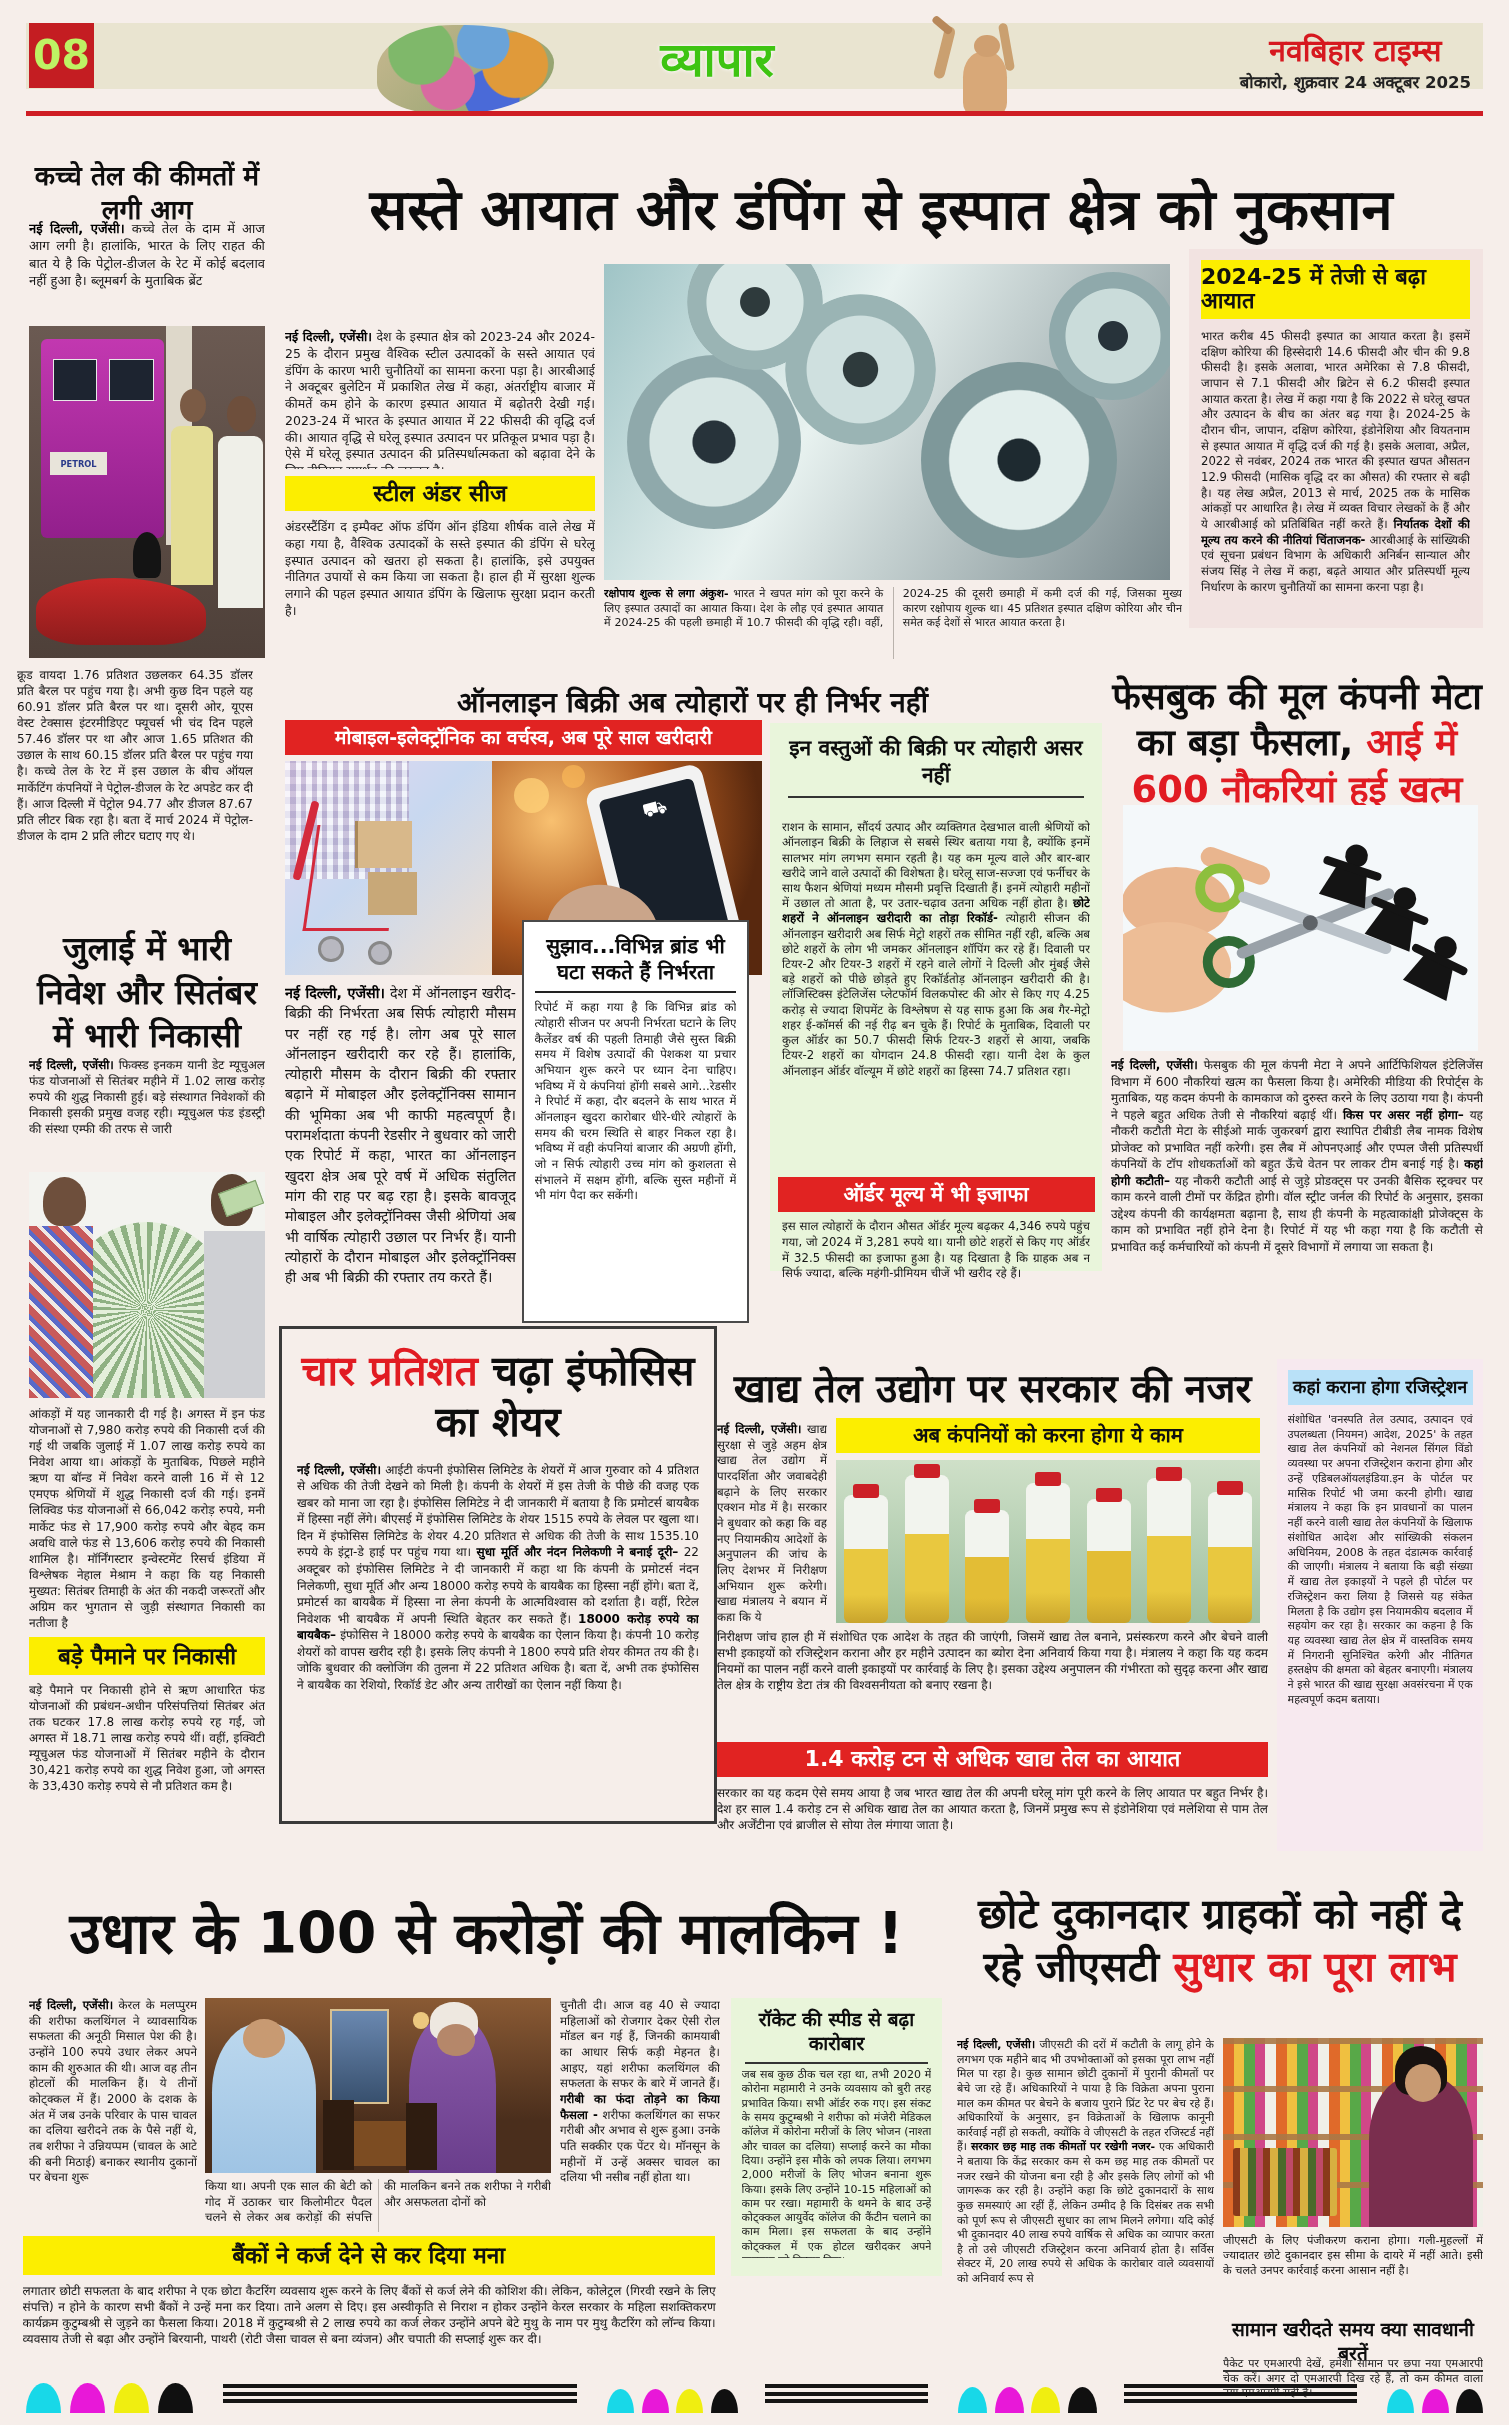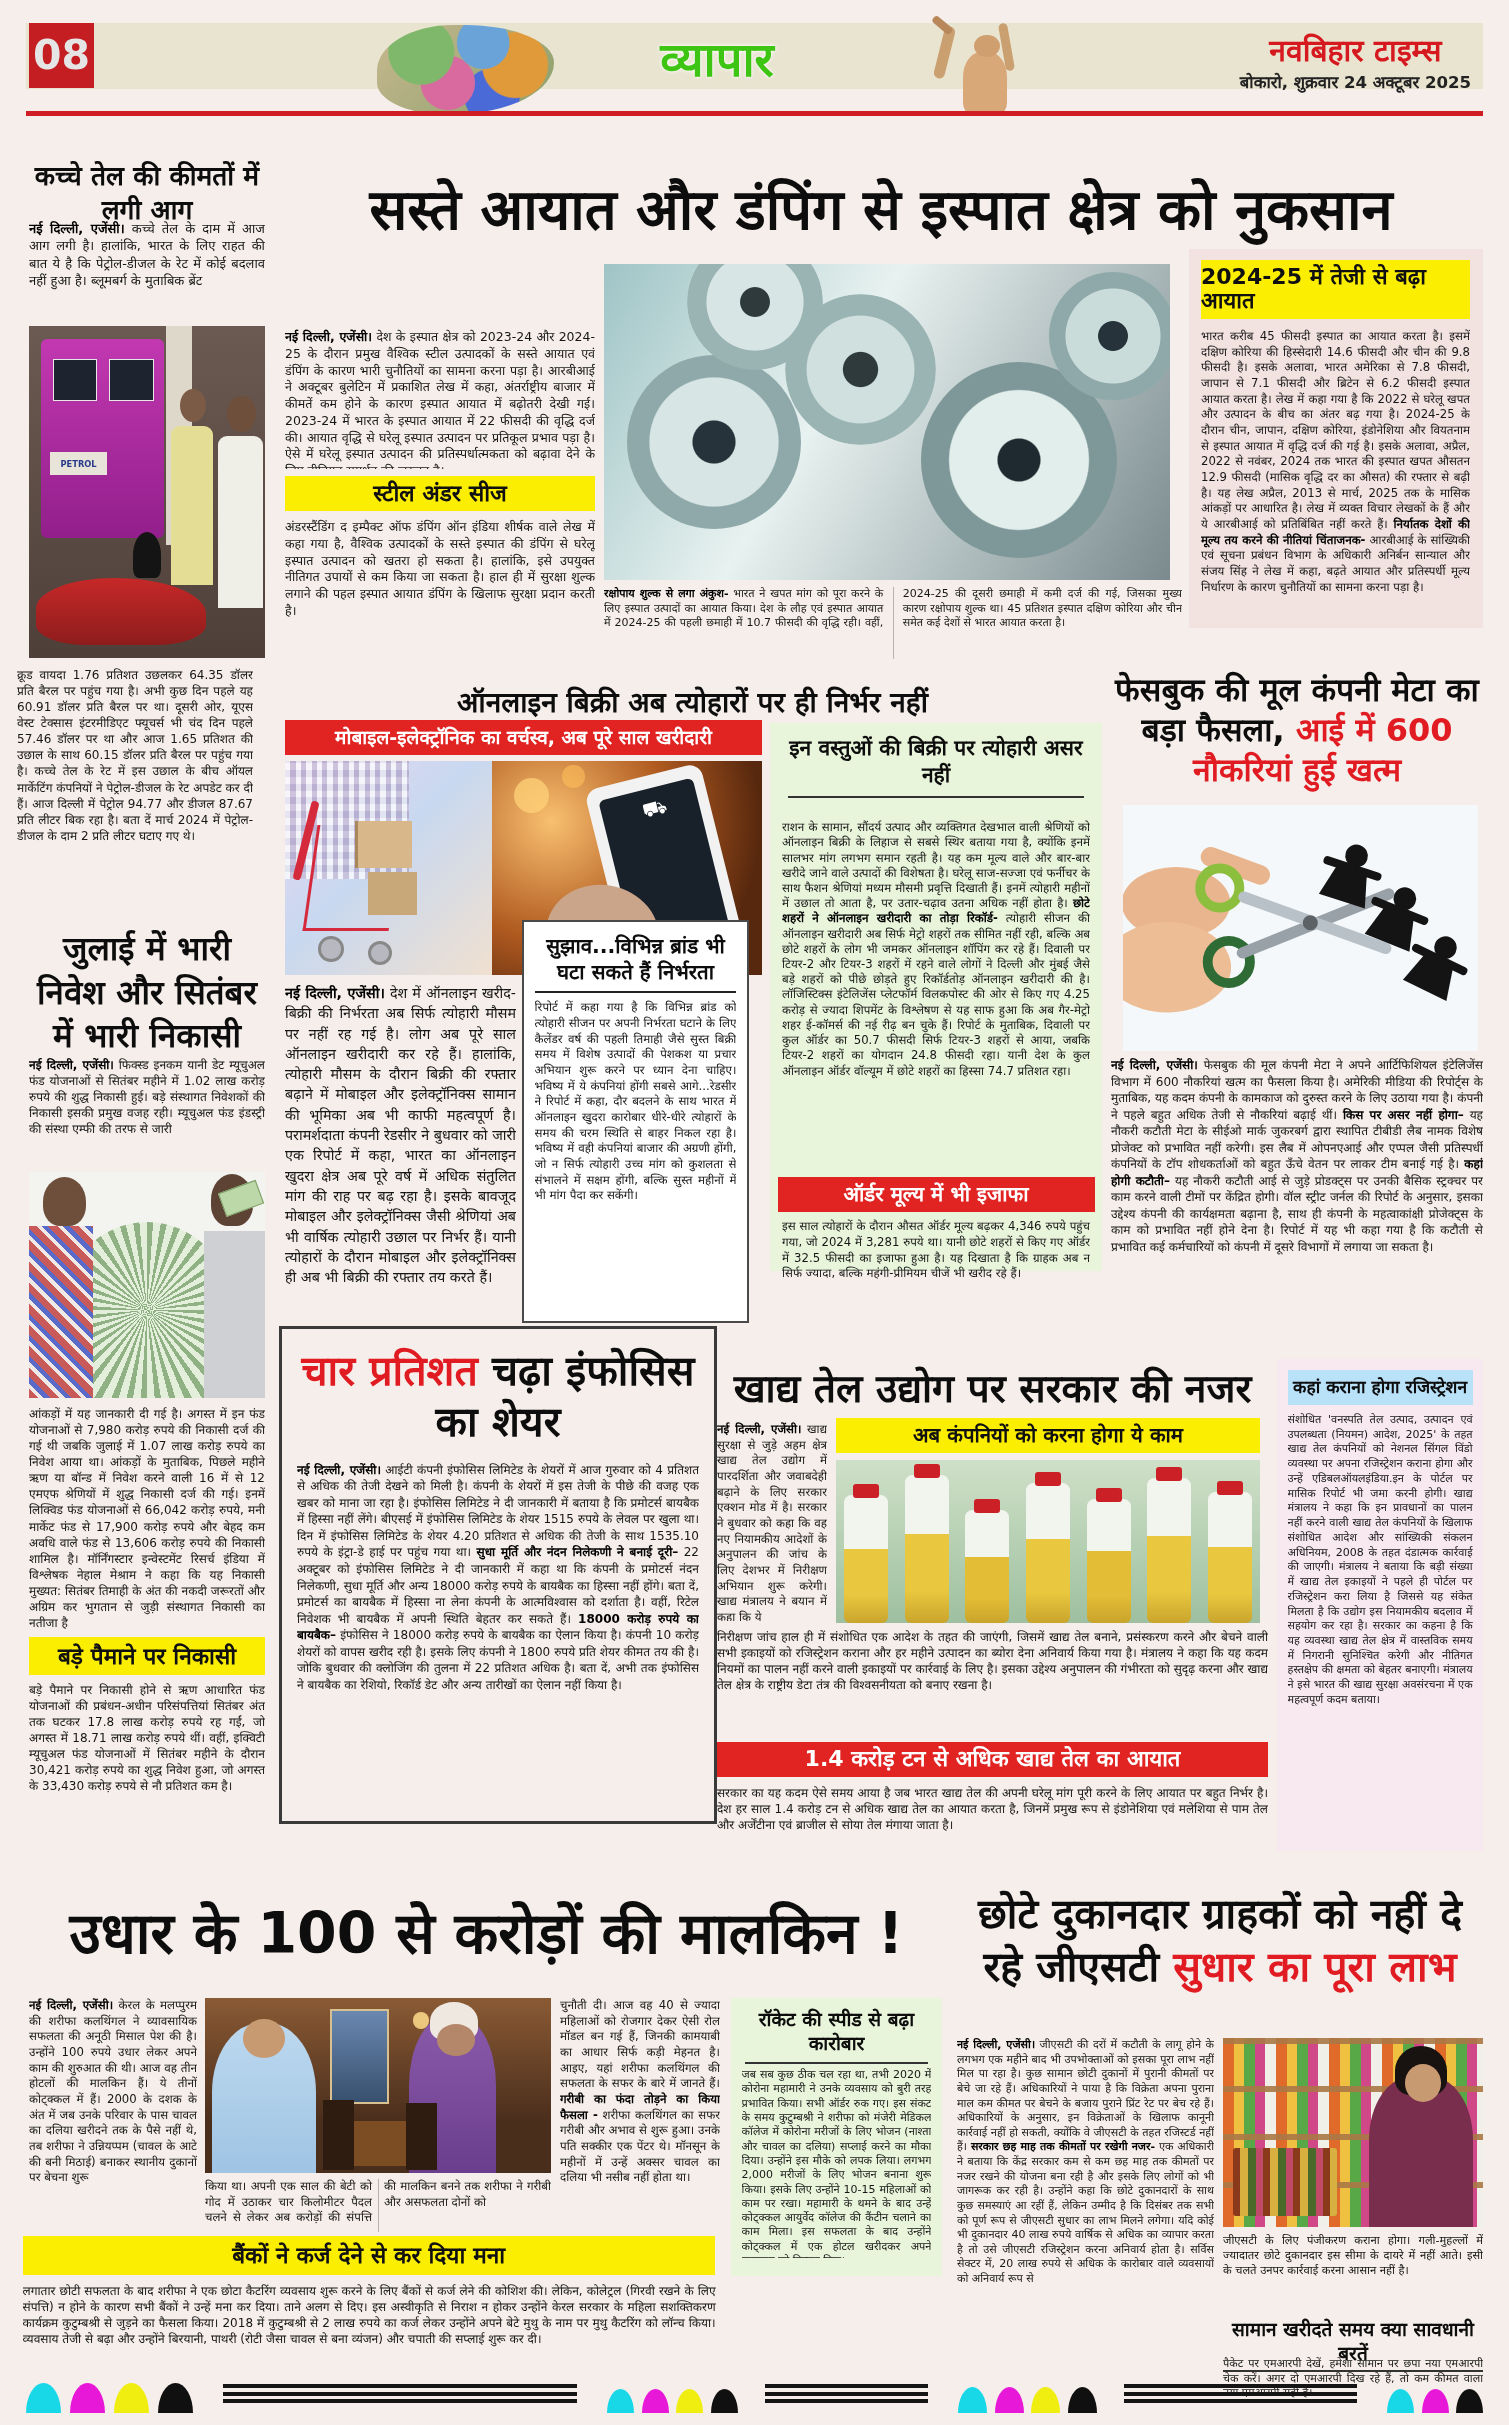--- a/index.html
+++ b/index.html
@@ -25,21 +25,21 @@
   .dome{border-radius:50% 50% 0 0/100% 100% 0 0;}
   .mark-lines span{display:block;height:3.8px;background:#151515;margin:3.8px 0;}
   .colrule{column-rule:0.8px solid #b9b2ac;}
 </style>
 </head>
 <body>
 
 <div class="page">
 
   <div class="abs" style="left:26.4px;top:22.6px;width:1457px;height:66px;background:#e9e4d0;"></div>
-  <div class="abs strip" style="left:29px;top:23.4px;width:65px;height:65px;background:#c41d22;color:#e5e5e5;font-size:41px;">
+  <div class="abs strip" style="left:29px;top:23.4px;width:65px;height:65px;background:#c41d22;color:#bef264;font-size:41px;">
     <span>08</span>
   </div>
   <div class="abs" style="left:377px;top:25px;width:177px;height:89px;border-radius:46% 54% 60% 40%/55% 45% 62% 38%;background:
     radial-gradient(circle at 25% 30%, #7fb86a 0 22%, transparent 23%),
     radial-gradient(circle at 60% 20%, #6aa3d8 0 20%, transparent 21%),
     radial-gradient(circle at 78% 45%, #e09a3a 0 22%, transparent 23%),
     radial-gradient(circle at 40% 65%, #d86aa0 0 22%, transparent 23%),
     radial-gradient(circle at 65% 80%, #4a6ad8 0 20%, transparent 21%),
     linear-gradient(135deg,#c8b890,#8aa06a);"></div>
   <div class="abs hl" style="left:619px;top:30px;width:196px;font-size:47px;color:#3ec412;text-align:center;text-shadow:0 0 1.5px #fff,0 0 4.5px #fff;">
@@ -186,21 +186,21 @@
       <span>त्योहारी सीजन की ऑनलाइन खरीदारी अब सिर्फ मेट्रो शहरों तक सीमित नहीं रही, बल्कि अब छोटे शहरों के लोग भी जमकर ऑनलाइन शॉपिंग कर रहे हैं। दिवाली पर टियर-2 और टियर-3 शहरों में रहने वाले लोगों ने दिल्ली और मुंबई जैसे बड़े शहरों को पीछे छोड़ते हुए रिकॉर्डतोड़ ऑनलाइन खरीदारी की है। लॉजिस्टिक्स इंटेलिजेंस प्लेटफॉर्म विलकपोस्ट की ओर से किए गए 4.25 करोड़ से ज्यादा शिपमेंट के विश्लेषण से यह साफ हुआ कि अब गैर-मेट्रो शहर ई-कॉमर्स की नई रीढ़ बन चुके हैं। रिपोर्ट के मुताबिक, दिवाली पर कुल ऑर्डर का 50.7 फीसदी सिर्फ टियर-3 शहरों से आया, जबकि टियर-2 शहरों का योगदान 24.8 फीसदी रहा। यानी देश के कुल ऑनलाइन ऑर्डर वॉल्यूम में छोटे शहरों का हिस्सा 74.7 प्रतिशत रहा।</span>
     </p>
     <div class="strip sr" style="margin:7.5px 7.5px 0;height:35px;font-size:20.4px;">
       <span>ऑर्डर मूल्य में भी इजाफा</span>
     </div>
     <p class="bt j clip" style="margin:7.5px 12px 0;height:82px;font-size:11.7px;">
       <span>इस साल त्योहारों के दौरान औसत ऑर्डर मूल्य बढ़कर 4,346 रुपये पहुंच गया, जो 2024 में 3,281 रुपये था। यानी छोटे शहरों से किए गए ऑर्डर में 32.5 फीसदी का इजाफा हुआ है। यह दिखाता है कि ग्राहक अब न सिर्फ ज्यादा, बल्कि महंगी-प्रीमियम चीजें भी खरीद रहे हैं।</span>
     </p>
   </div>
 
-  <h2 class="abs hl c clip" style="left:1111px;top:643px;width:372px;height:151px;font-size:32px;line-height:1.26;text-align:center;">
+  <h2 class="abs hl c clip" style="left:1111px;top:643px;width:372px;height:151px;font-size:37px;line-height:1.26;text-align:center;">
     <span>फेसबुक की मूल कंपनी मेटा का बड़ा फैसला, </span><span class="red">आई में 600 नौकरियां हुई खत्म</span>
   </h2>
   <div class="photo" style="left:1123px;top:805px;width:355px;height:246px;background:#f4f8fa;">
     <svg width="355" height="246" viewBox="0 0 470 326">
       <ellipse cx="70" cy="130" rx="72" ry="48" fill="#e9b58e"></ellipse>
       <ellipse cx="58" cy="215" rx="85" ry="60" fill="#edbd96"></ellipse>
       <rect x="108" y="52" width="96" height="26" rx="13" fill="#e9b58e" transform="rotate(20 108 52)"></rect>
       <circle cx="128" cy="110" r="26" fill="none" stroke="#8dbf3e" stroke-width="13"></circle>
       <circle cx="140" cy="208" r="28" fill="none" stroke="#2f6b35" stroke-width="13"></circle>
       <line x1="158" y1="196" x2="352" y2="118" stroke="#99a1a8" stroke-width="15" stroke-linecap="round"></line>

